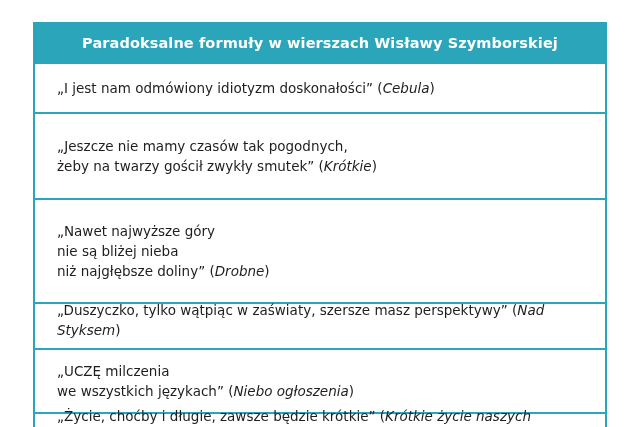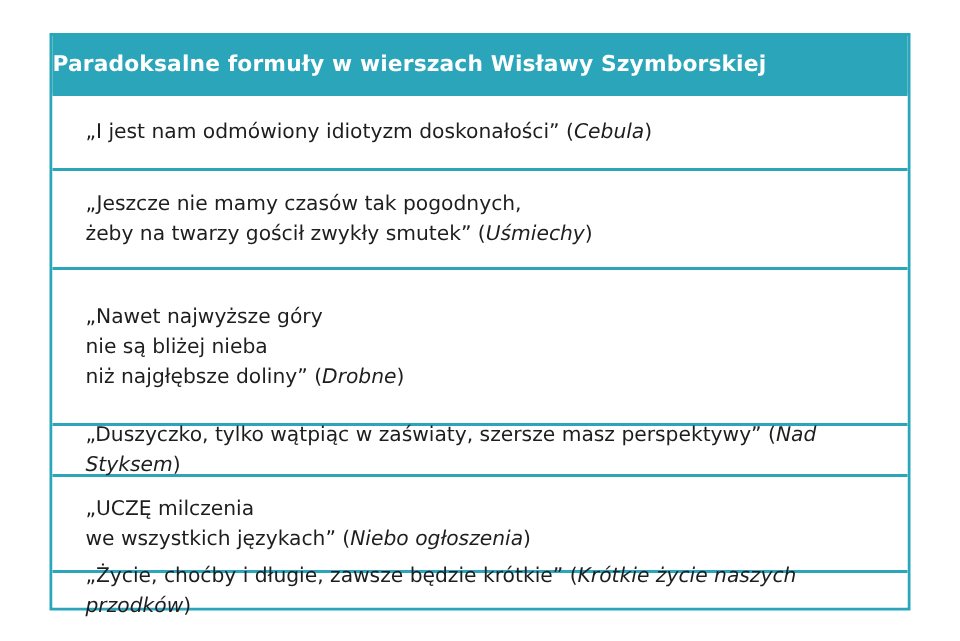--- a/index.html
+++ b/index.html
@@ -15,60 +15,61 @@
     width: 574px;
     border: 2px solid var(--accent);
     background: #ffffff;
   }
   .header {
     background: var(--accent);
     color: var(--header-text);
     height: 38px;
     display: flex;
     align-items: center;
+    justify-content: center;
     font-weight: bold;
     font-size: 14.5px;
     letter-spacing: 0.1px;
   }
   .row {
     border-top: 2px solid var(--accent);
     display: flex;
     align-items: center;
     padding-left: 22px;
     padding-right: 14px;
     background: #ffffff;
   }
   .quote {
     font-size: 13.5px;
     line-height: 20px;
     color: #1e1e1e;
   }
   .quote .source-title { font-style: italic; }
   
   .row.h1 { height: 50px; }
-  .row.h2 { height: 66px; }
+  .row.h2 { height: 86px; }
   .row.h3 { height: 104px; align-items: center; }
   .row.r4 { height: 34px; }
-  .row.r5 { height: 64px; }
+  .row.r5 { height: 64px; margin-top: 12px; }
   .row.r6 { height: 25px; }
 </style>
 </head>
 <body>
 
 <div class="table">
   <div class="header">
     <span>Paradoksalne formuły w wierszach Wisławy Szymborskiej</span>
   </div>
   <div id="rows">
   <div class="row h1 r1">
     <div class="quote">„I jest nam odmówiony idiotyzm doskonałości” (<span class="source-title">Cebula</span>)</div>
   </div>
 
   <div class="row h2 r2">
-    <div class="quote">„Jeszcze nie mamy czasów tak pogodnych,<br>żeby na twarzy gościł zwykły smutek” (<span class="source-title">Uśmiechy</span>)</div>
+    <div class="quote">„Jeszcze nie mamy czasów tak pogodnych,<br>żeby na twarzy gościł zwykły smutek” (<span class="source-title">Krótkie</span>)</div>
   </div>
 
   <div class="row h3 r3">
     <div class="quote">„Nawet najwyższe góry<br>nie są bliżej nieba<br>niż najgłębsze doliny” (<span class="source-title">Drobne</span>)</div>
   </div>
 
   <div class="row h1 r4">
     <div class="quote">„Duszyczko, tylko wątpiąc w zaświaty, szersze masz perspektywy” (<span class="source-title">Nad Styksem</span>)</div>
   </div>
 

